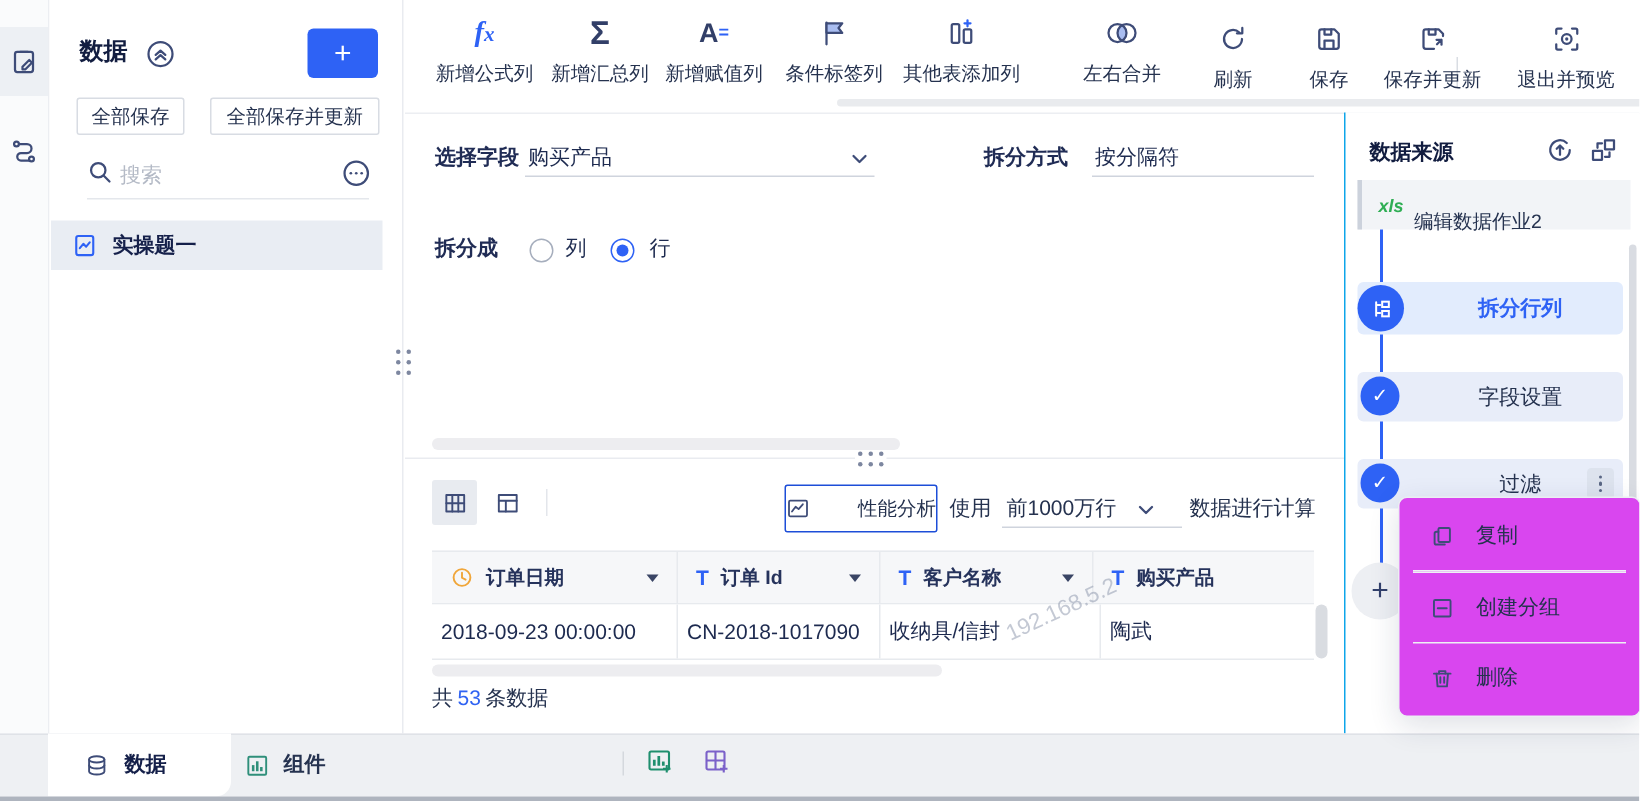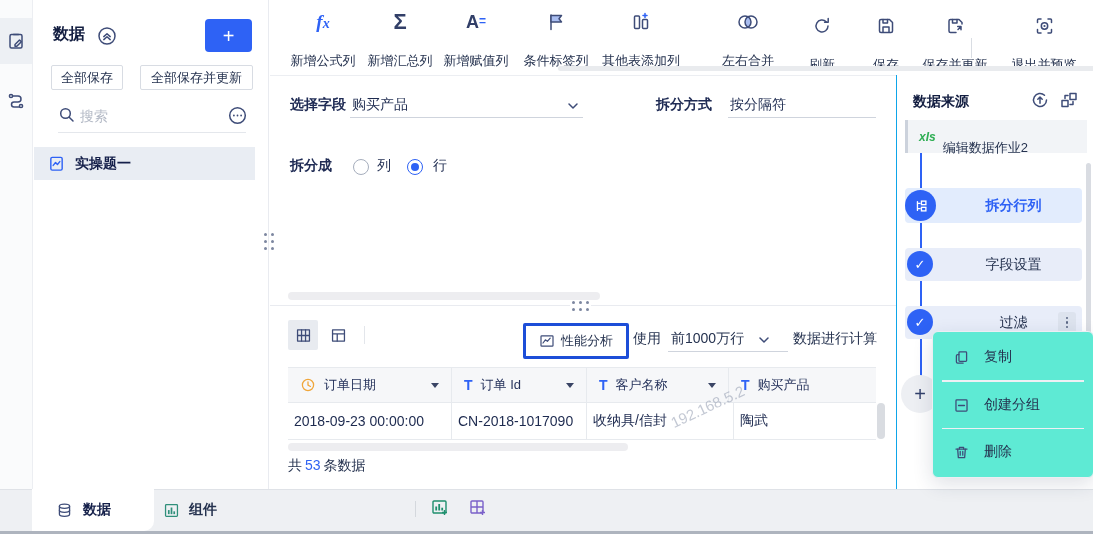--- a/index.html
+++ b/index.html
@@ -32,21 +32,21 @@
   .sb-item-ic{margin-left:14px;}
   .sb-item-label{margin-left:10px;font-size:14px;font-weight:bold;color:#15204a;}
   
   .vdots{display:grid;grid-template-columns:3px 3px;grid-gap:4px;}
   .dot{width:3px;height:3px;border-radius:50%;background:#7d87a0;}
   .pane-handle{left:264px;top:233px;}
   
   .toolbar{left:270px;top:0;width:823px;height:75px;background:#fff;}
   .tb{position:absolute;top:8px;transform:translateX(-50%);text-align:center;cursor:pointer;}
   .tb-ic{height:28px;display:flex;align-items:center;justify-content:center;}
-  .tb-label{font-size:13px;color:#25324f;white-space:nowrap;margin-top:16px;}
+  .tb-label{font-size:13px;color:#25324f;white-space:nowrap;margin-top:4px;}
   .tb-div{left:701px;top:38px;width:1px;height:20px;background:#d9dde3;}
   .tb-scroll{left:288px;top:66px;width:600px;height:5px;background:#e9ebee;border-radius:3px;}
   .tb-border{left:270px;top:75px;width:823px;height:1px;background:#eceef2;}
   .fx-txt{font-family:"Liberation Serif",serif;font-style:italic;font-weight:bold;color:#2e62f5;font-size:19px;}
   .sigma{font-size:22px;color:#323f68;font-weight:bold;font-style:normal;}
   .aeq{font-size:18px;color:#323f68;font-weight:bold;}
   .aeq small{font-size:12px;color:#2e62f5;font-weight:bold;vertical-align:3px;}
   
   .f-label{position:absolute;font-size:14px;font-weight:bold;color:#202c55;}
   .f-value{position:absolute;font-size:14px;color:#1e2b50;}
@@ -55,32 +55,32 @@
   .radio{position:absolute;width:14px;height:14px;border-radius:50%;border:1px solid #a6aebd;background:#fff;}
   .radio.sel{border-color:#2e62f5;}
   .radio.sel::after{content:"";position:absolute;left:3px;top:3px;width:8px;height:8px;border-radius:50%;background:#2e62f5;}
   .form-scroll{left:288px;top:292px;width:312px;height:8px;background:#ededf0;border-radius:4px;}
   .split-border{left:270px;top:305px;width:626px;height:1px;background:#e9ebf0;}
   .split-handle{left:570px;top:300px;display:grid;grid-template-columns:3px 3px 3px;grid-template-rows:3px 3px;grid-gap:4px;background:#fff;padding:1px 2px;}
   
   .pv-btn{position:absolute;width:30px;height:30px;border-radius:2px;display:flex;align-items:center;justify-content:center;}
   .pv-btn.sel{background:#e8ebf0;}
   .pv-div{left:364px;top:326px;width:1px;height:18px;background:#e3e6eb;}
-  .perf{left:523px;top:323px;width:100px;height:30px;border:3px solid #1d4ed8;border-radius:2px;background:#fff;
-        display:flex;align-items:center;justify-content:center;gap:6px;font-size:13px;color:#25324f;}
+  .perf{left:523px;top:323px;width:100px;height:30px;border:1px solid #1d4ed8;border-radius:2px;background:#fff;
+        display:flex;align-items:center;justify-content:space-between;gap:6px;font-size:13px;color:#25324f;}
   .pv-text{position:absolute;font-size:14px;color:#25324f;}
   
   .tbl{left:288px;top:367px;width:588px;}
   .tbl-head{display:flex;height:34px;background:#f6f7f9;border-top:1px solid #e7eaee;border-bottom:1px solid #e7eaee;}
   .tbl-row{display:flex;height:36px;background:#fff;border-bottom:1px solid #e7eaee;}
   .th,.td{display:flex;align-items:center;border-right:1px solid #e7eaee;box-sizing:border-box;}
   .th:last-child,.td:last-child{border-right:none;}
   .c1{width:164px;} .c2{width:135px;} .c3{width:142px;} .c4{width:147px;}
   .th .t-ic{margin-left:12px;}
-  .th-label{margin-left:8px;font-size:13px;font-weight:normal;color:#26335c;flex:1;}
+  .th-label{margin-left:8px;font-size:13px;font-weight:bold;color:#26335c;flex:1;}
   .caret{width:0;height:0;border-left:4px solid transparent;border-right:4px solid transparent;border-top:5px solid #3a4565;margin-right:12px;}
   .td{font-size:14px;color:#1d2a4f;padding-left:6px;}
   .t-letter{font-size:14px;font-weight:bold;color:#2e62f5;}
   .tbl-vscroll{left:877px;top:403px;width:8px;height:36px;background:#d9dce1;border-radius:4px;}
   .tbl-hscroll{left:288px;top:443px;width:340px;height:8px;background:#ededf0;border-radius:4px;}
   .total{left:288px;top:457px;font-size:14px;color:#25324f;}
   .total b{color:#3063f2;font-weight:normal;padding:0 3px;}
   .watermark{left:668px;top:398px;transform:rotate(-25deg);font-size:15px;color:rgba(125,135,160,.45);}
   
   .rpanel{left:896px;top:75px;width:197px;height:414px;background:#fff;border-left:1px solid #0ea5e9;}
@@ -101,21 +101,21 @@
                display:flex;align-items:center;justify-content:center;}
   .check-circle{position:absolute;left:2px;top:3px;width:26px;height:26px;border-radius:50%;background:#2e62f5;
                 color:#fff;font-size:13px;font-weight:bold;display:flex;align-items:center;justify-content:center;}
   .kebab{position:absolute;right:6px;top:6px;width:18px;height:21px;background:#dde3ee;border-radius:3px;
          display:flex;flex-direction:column;align-items:center;justify-content:center;gap:2px;}
   .kebab i{width:2.5px;height:2.5px;border-radius:50%;background:#5a6785;}
   .rp-plus{left:4px;top:300px;width:38px;height:38px;border-radius:50%;background:#edeff3;color:#32406b;
            font-size:20px;display:flex;align-items:center;justify-content:center;}
   .rp-scroll{left:189px;top:88px;width:5px;height:175px;background:#d9dce2;border-radius:3px;}
   
-  .menu{left:932px;top:331px;width:160px;background:#5eead4;border:1px solid #eceef3;border-radius:6px;
+  .menu{left:932px;top:331px;width:160px;background:#d946ef;border:1px solid #eceef3;border-radius:6px;
         box-shadow:0 6px 20px rgba(31,42,77,.14);z-index:30;padding:2px 0;}
   .menu-item{height:46px;display:flex;align-items:center;padding-left:20px;font-size:14px;color:#25324f;cursor:pointer;}
   .menu-item .mi-ic{margin-right:14px;}
   .menu-sep{height:1px;background:#eef0f4;margin:0 9px;}
   
   .bbar{left:0;top:489px;width:1093px;height:42px;background:#eef0f3;border-top:1px solid #dfe2e7;box-sizing:border-box;}
   .tab-active{left:32px;top:489px;width:122px;height:42px;background:#fff;border-bottom-right-radius:10px;z-index:2;
               display:flex;align-items:center;}
   .tab-active .tab-label{margin-left:10px;font-size:14px;font-weight:bold;color:#15204a;}
   .tab-active .tab-ic{margin-left:24px;}

